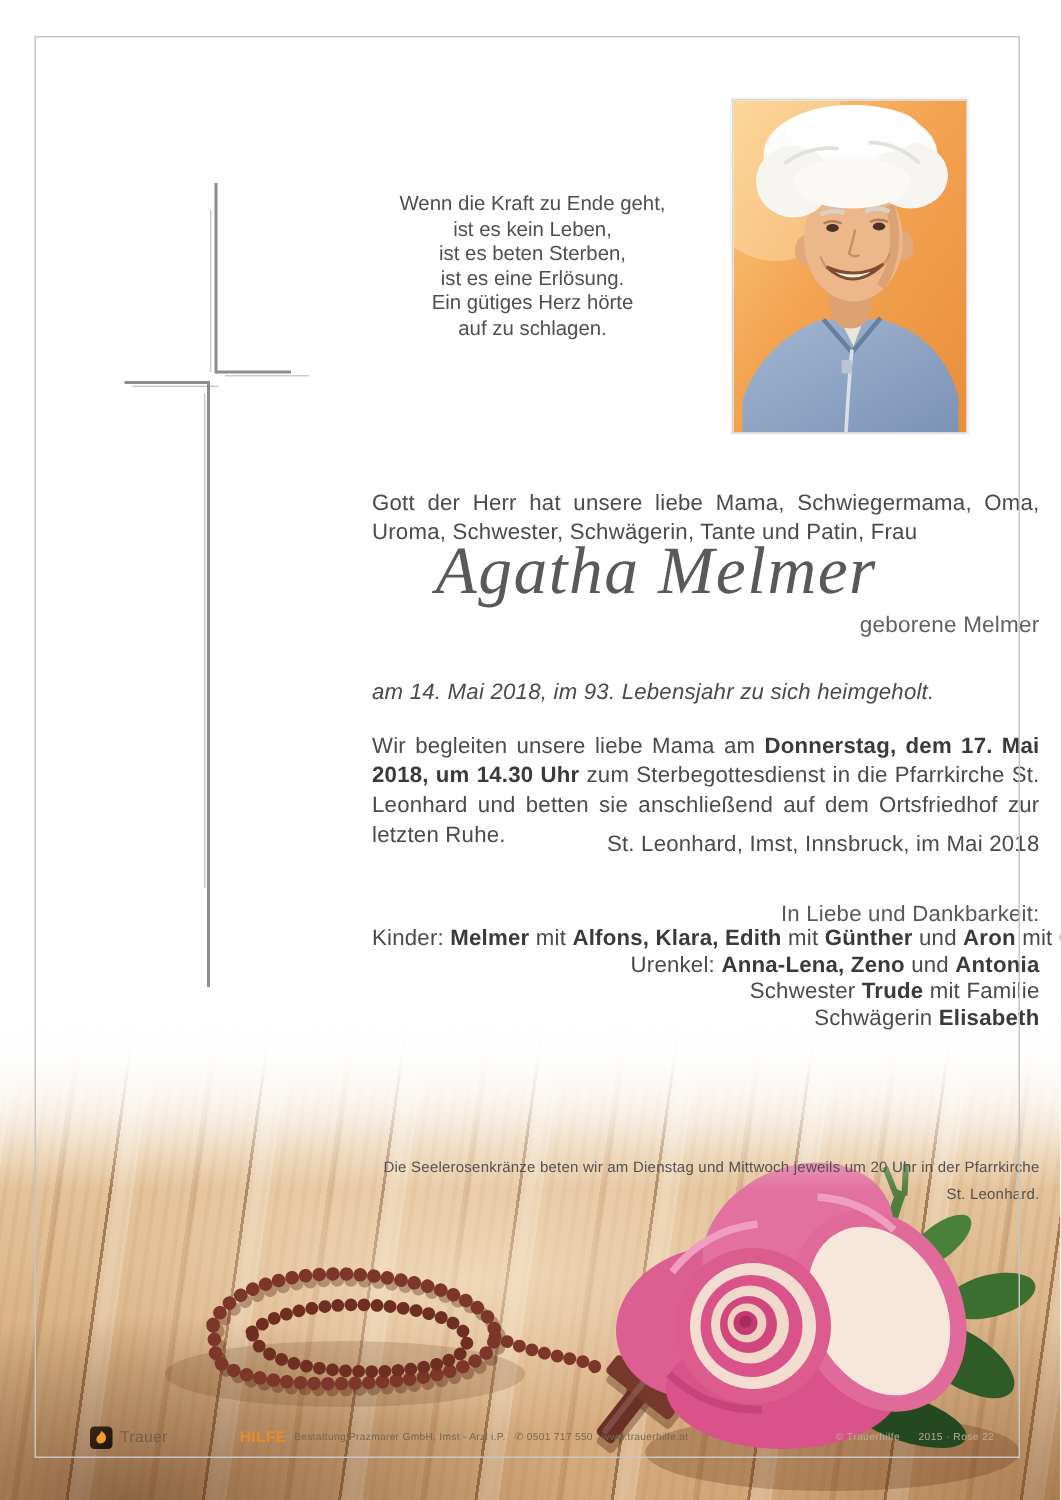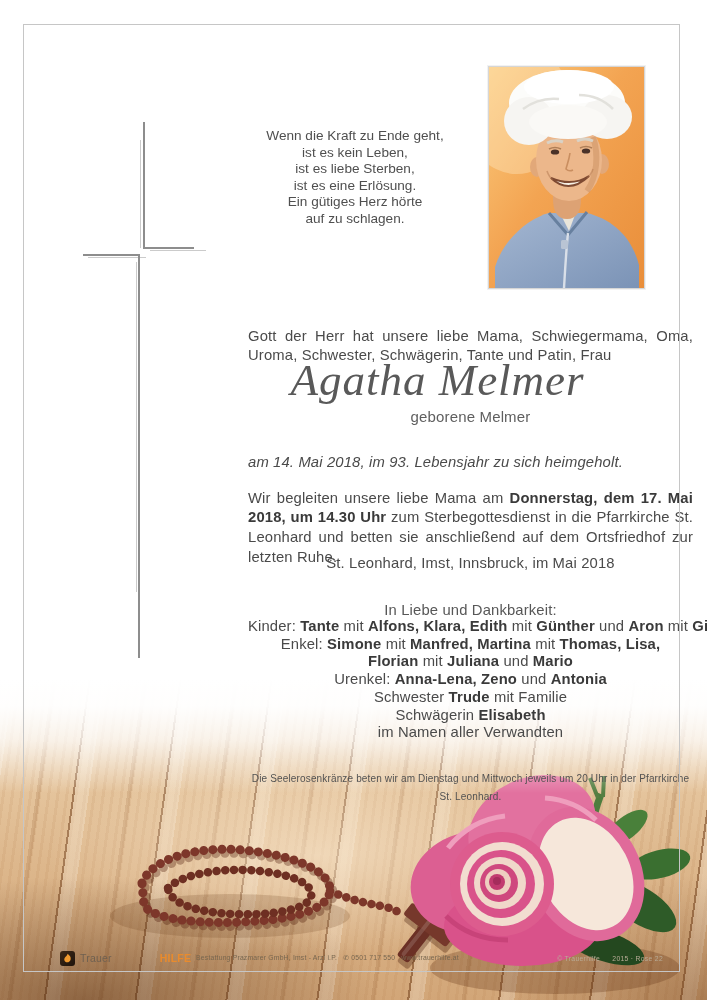--- a/index.html
+++ b/index.html
@@ -15,21 +15,21 @@
         font-size:13.6px;line-height:16.6px;color:#4f4f4f;z-index:6;}
   
   .photo{position:absolute;left:488px;top:66px;width:155px;height:221px;
          border:1px solid #d6d6d6;box-shadow:0 0 0 1px #f2f2f2;z-index:6;}
   .photo svg{display:block;}
   
   .main{position:absolute;left:215px;top:0;width:445px;z-index:6;}
   .p{position:absolute;left:16px;width:445px;font-size:14.8px;line-height:19.6px;
      letter-spacing:.15px;margin-left:17px;}
   .just{text-align:justify;}
-  .cent{text-align:center;}
+  .cent{text-align:right;}
   .b{font-weight:700;color:#3a3a3a;}
   .name{position:absolute;left:0;width:445px;text-align:center;top:354px;
         font-family:"Liberation Serif",serif;font-style:italic;font-weight:400;
         font-size:45px;color:#595959;letter-spacing:1px;}
   .maiden{top:407px;font-size:15px;color:#5f5f5f;}
   .family div{white-space:nowrap;}
   
   .wood{position:absolute;left:0;right:0;top:678px;height:322px;z-index:1;
     background:
       radial-gradient(ellipse 60% 55% at 12% 100%, rgba(75,38,14,.50), rgba(75,38,14,0) 70%),
@@ -72,21 +72,21 @@
     <div class="stroke light" style="left:150px;top:250px;width:56px;height:1px;"></div>
     <div class="stroke" style="left:83px;top:254px;width:57px;height:2px;"></div>
     <div class="stroke light" style="left:88px;top:257px;width:58px;height:1px;"></div>
     <div class="stroke" style="left:138px;top:254px;width:2px;height:404px;"></div>
     <div class="stroke light" style="left:136px;top:262px;width:1px;height:330px;"></div>
   </div>
 
   <div class="poem">
       <div><span>Wenn die Kraft zu Ende geht,</span></div>
       <div><span>ist es kein Leben,</span></div>
-      <div><span>ist es liebe Sterben,</span></div>
+      <div><span>ist es beten Sterben,</span></div>
       <div><span>ist es eine Erlösung.</span></div>
       <div><span>Ein gütiges Herz hörte</span></div>
       <div><span>auf zu schlagen.</span></div>
     </div>
 
   <div class="photo">
     <svg width="155" height="221" viewBox="0 0 155 221">
       <defs>
         <linearGradient id="pbg" x1="0" y1="0" x2="1" y2="1">
           <stop offset="0" stop-color="#fbcb7d"></stop>
@@ -134,27 +134,24 @@
 
   <div class="main">
     <p class="p just" style="top:312px;">Gott der Herr hat unsere liebe Mama, Schwiegermama, Oma, Uroma, Schwester, Schwägerin, Tante und Patin, Frau</p>
     <div class="name">Agatha Melmer</div>
     <div class="p cent maiden">geborene Melmer</div>
     <p class="p" style="top:438px;font-style:italic;">am 14. Mai 2018, im 93. Lebensjahr zu sich heimgeholt.</p>
     <p class="p just" style="top:474px;"><span>Wir begleiten unsere liebe Mama am </span><span class="b">Donnerstag, dem 17. Mai 2018, um 14.30 Uhr</span><span> zum Sterbegottesdienst in die Pfarrkirche St. Leonhard und betten sie anschließend auf dem Ortsfriedhof zur letzten Ruhe.</span></p>
     <p class="p cent" style="top:539px;">St. Leonhard, Imst, Innsbruck, im Mai 2018</p>
     <p class="p cent" style="top:586px;color:#575757;">In Liebe und Dankbarkeit:</p>
     <div class="p cent family" style="top:618px;line-height:17.7px;">
-        <div><span>Kinder: </span><span class="b">Tante</span><span> mit </span><span class="b">Alfons, Klara, Edith</span><span> mit </span><span class="b">Günther</span><span> und </span><span class="b">Aron</span><span> mit </span><span class="b">Gitti</span></div>
-        <div><span>Enkel: </span><span class="b">Simone</span><span> mit </span><span class="b">Manfred, Martina</span><span> mit </span><span class="b">Thomas, Lisa,</span></div>
-        <div><span class="b">Florian</span><span> mit </span><span class="b">Juliana</span><span> und </span><span class="b">Mario</span></div>
+        <div><span>Kinder: </span><span class="b">Melmer</span><span> mit </span><span class="b">Alfons, Klara, Edith</span><span> mit </span><span class="b">Günther</span><span> und </span><span class="b">Aron</span><span> mit </span><span class="b">Gitti</span></div>
         <div><span>Urenkel: </span><span class="b">Anna-Lena, Zeno</span><span> und </span><span class="b">Antonia</span></div>
         <div><span>Schwester </span><span class="b">Trude</span><span> mit Familie</span></div>
         <div><span>Schwägerin </span><span class="b">Elisabeth</span></div>
-        <div><span>im Namen aller Verwandten</span></div>
       </div>
     <p class="p cent" style="top:760px;font-size:10px;line-height:18px;color:#525252;z-index:6;">Die Seelerosenkränze beten wir am Dienstag und Mittwoch jeweils um 20 Uhr in der Pfarrkirche St. Leonhard.</p>
   </div>
 
   <div class="wood">
     <svg width="707" height="322" viewBox="0 0 707 322">
 
       <ellipse cx="555" cy="290" rx="125" ry="26" fill="rgba(95,48,18,.28)"></ellipse>
       <ellipse cx="230" cy="238" rx="120" ry="22" fill="rgba(95,48,18,.18)"></ellipse>
 

